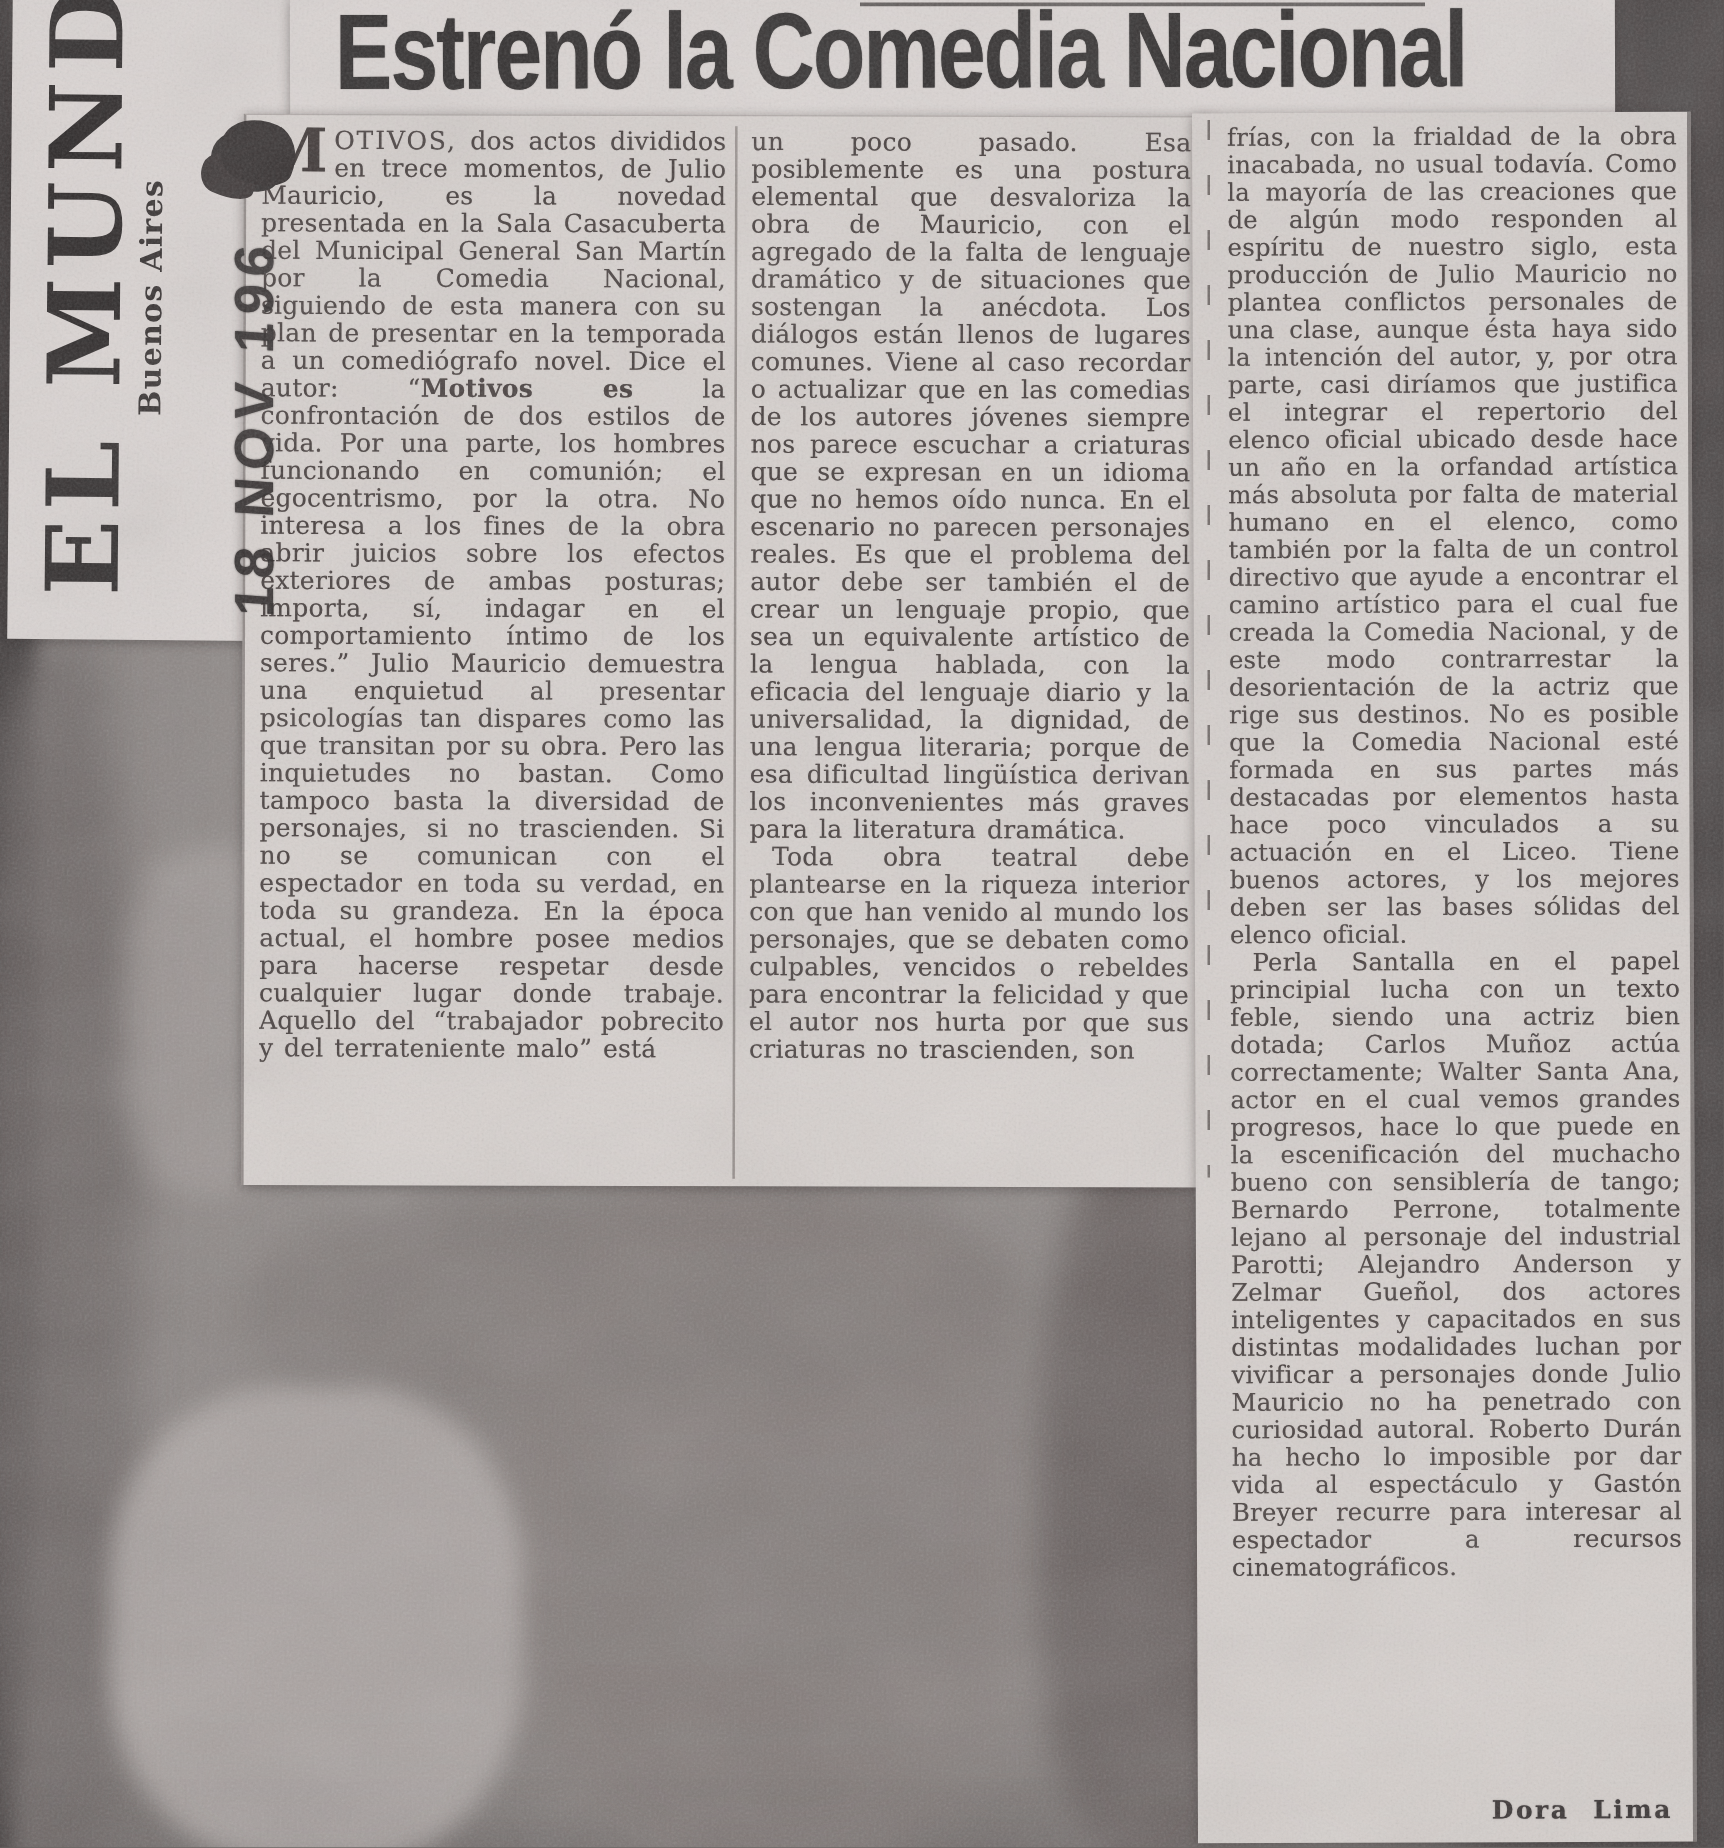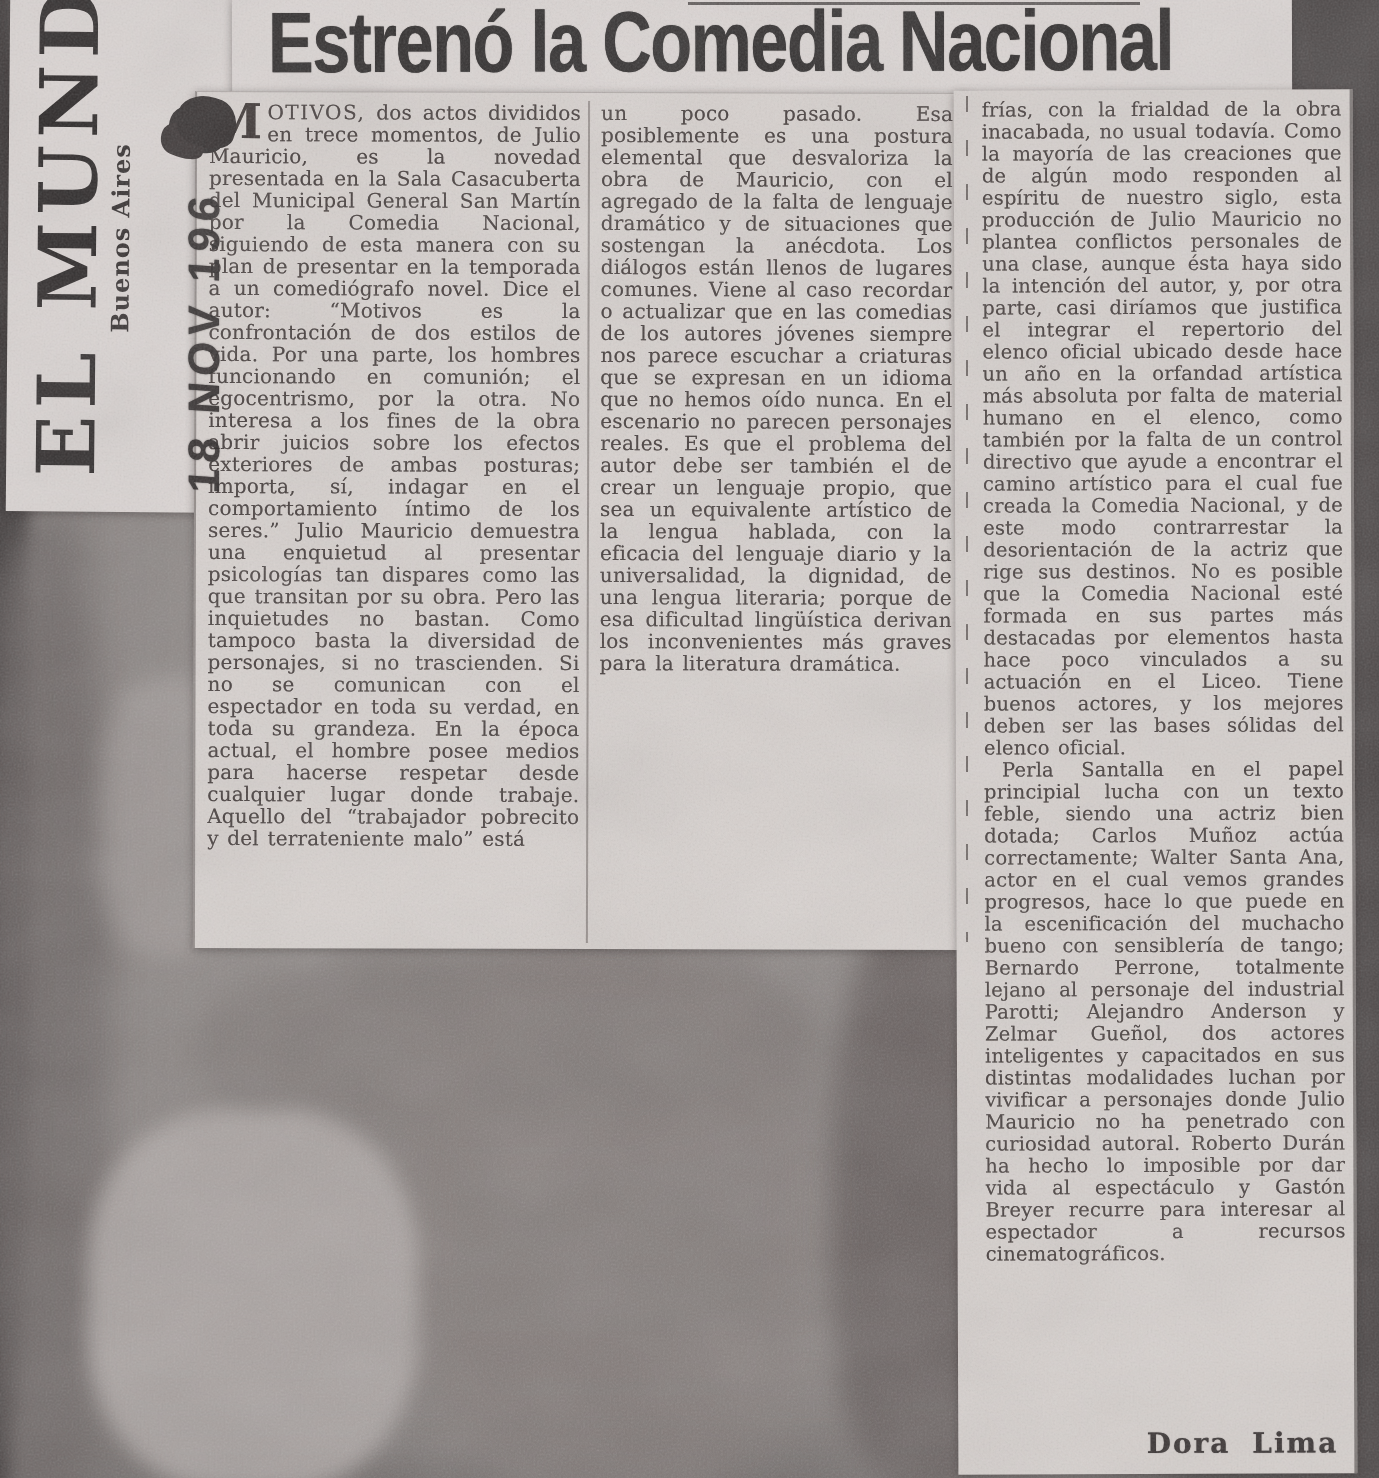--- a/index.html
+++ b/index.html
@@ -84,25 +84,25 @@
   .colbox p{margin:0;}
   .colbox p.indent{text-indent:18px;}
   .col1{left:12px;top:9px;width:372px;height:840px;}
   .col2{left:404px;top:9px;width:352px;height:840px;}
   .col3{left:28px;top:9px;width:360px;height:1346px;font-size:19.5px;}
   .rule-12{position:absolute;left:391px;top:8px;width:2px;height:842px;background:rgba(74,64,62,.45);}
   .rule-23{position:absolute;left:966px;top:96px;width:2px;height:846px;z-index:5;
     background:repeating-linear-gradient(180deg,rgba(58,50,48,.65) 0 16px,rgba(58,50,48,0) 16px 44px);}
   .dropcap{float:left;font-weight:bold;font-size:48px;line-height:39px;padding:1px 5px 0 0;color:#3d3635;}
   .lead{font-weight:normal;letter-spacing:1.5px;}
-  .bold-inline{font-weight:normal;}
+  .bold-inline{font-weight:bold;}
   .byline{
     position:absolute;right:16px;bottom:14px;
     font-family:"DejaVu Serif", serif;font-weight:bold;
-    font-size:28px;letter-spacing:2px;word-spacing:10px;color:#383232;
+    font-size:20px;letter-spacing:2px;word-spacing:10px;color:#383232;
     text-shadow:0 0 1px rgba(50,44,44,.7);
   }
 
   
   .grain{position:absolute;left:0;top:0;z-index:30;pointer-events:none;}
 </style>
 </head>
 <body>
 
 <div class="page">
@@ -132,20 +132,21 @@
     <div class="headline">Estrenó la Comedia Nacional</div>
   </div>
 
   <div class="paper paper-cols">
     <div class="colbox col1">
       <p><span class="dropcap">M</span><span class="lead">OTIVOS,</span><span> dos actos divididos en trece momentos, de Julio Mauricio, es la novedad presentada en la Sala Casacuberta del Municipal General San Martín por la Comedia Nacional, siguiendo de esta manera con su plan de presentar en la temporada a un comediógrafo novel. Dice el autor: “</span><span class="bold-inline">Motivos es</span><span> la confrontación de dos estilos de vida. Por una parte, los hombres funcionando en comunión; el egocentrismo, por la otra. No interesa a los fines de la obra abrir juicios sobre los efectos exteriores de ambas posturas; importa, sí, indagar en el comportamiento íntimo de los seres.” Julio Mauricio demuestra una enquietud al presentar psicologías tan dispares como las que transitan por su obra. Pero las inquietudes no bastan. Como tampoco basta la diversidad de personajes, si no trascienden. Si no se comunican con el espectador en toda su verdad, en toda su grandeza. En la época actual, el hombre posee medios para hacerse respetar desde cualquier lugar donde trabaje. Aquello del “trabajador pobrecito y del terrateniente malo” está</span></p>
     </div>
     <div class="rule-12"></div>
     <div class="colbox col2">
       <p>un poco pasado. Esa posiblemente es una postura elemental que desvaloriza la obra de Mauricio, con el agregado de la falta de lenguaje dramático y de situaciones que sostengan la anécdota. Los diálogos están llenos de lugares comunes. Viene al caso recordar o actualizar que en las comedias de los autores jóvenes siempre nos parece escuchar a criaturas que se expresan en un idioma que no hemos oído nunca. En el escenario no parecen personajes reales. Es que el problema del autor debe ser también el de crear un lenguaje propio, que sea un equivalente artístico de la lengua hablada, con la eficacia del lenguaje diario y la universalidad, la dignidad, de una lengua literaria; porque de esa dificultad lingüística derivan los inconvenientes más graves para la literatura dramática.</p>
+      <p class="indent">Toda obra teatral debe plantearse en la riqueza interior con que han venido al mundo los personajes, que se debaten como culpables, vencidos o rebeldes para encontrar la felicidad y que el autor nos hurta por que sus criaturas no trascienden, son</p>
     </div>
   </div>
 
   <div class="rule-23"></div>
 
   <div class="paper paper-col3">
     <div class="colbox col3">
       <p>frías, con la frialdad de la obra inacabada, no usual todavía. Como la mayoría de las creaciones que de algún modo responden al espíritu de nuestro siglo, esta producción de Julio Mauricio no plantea conflictos personales de una clase, aunque ésta haya sido la intención del autor, y, por otra parte, casi diríamos que justifica el integrar el repertorio del elenco oficial ubicado desde hace un año en la orfandad artística más absoluta por falta de material humano en el elenco, como también por la falta de un control directivo que ayude a encontrar el camino artístico para el cual fue creada la Comedia Nacional, y de este modo contrarrestar la desorientación de la actriz que rige sus destinos. No es posible que la Comedia Nacional esté formada en sus partes más destacadas por elementos hasta hace poco vinculados a su actuación en el Liceo. Tiene buenos actores, y los mejores deben ser las bases sólidas del elenco oficial.</p>
       <p class="indent">Perla Santalla en el papel principial lucha con un texto feble, siendo una actriz bien dotada; Carlos Muñoz actúa correctamente; Walter Santa Ana, actor en el cual vemos grandes progresos, hace lo que puede en la escenificación del muchacho bueno con sensiblería de tango; Bernardo Perrone, totalmente lejano al personaje del industrial Parotti; Alejandro Anderson y Zelmar Gueñol, dos actores inteligentes y capacitados en sus distintas modalidades luchan por vivificar a personajes donde Julio Mauricio no ha penetrado con curiosidad autoral. Roberto Durán ha hecho lo imposible por dar vida al espectáculo y Gastón Breyer recurre para interesar al espectador a recursos cinematográficos.</p>
     </div>

